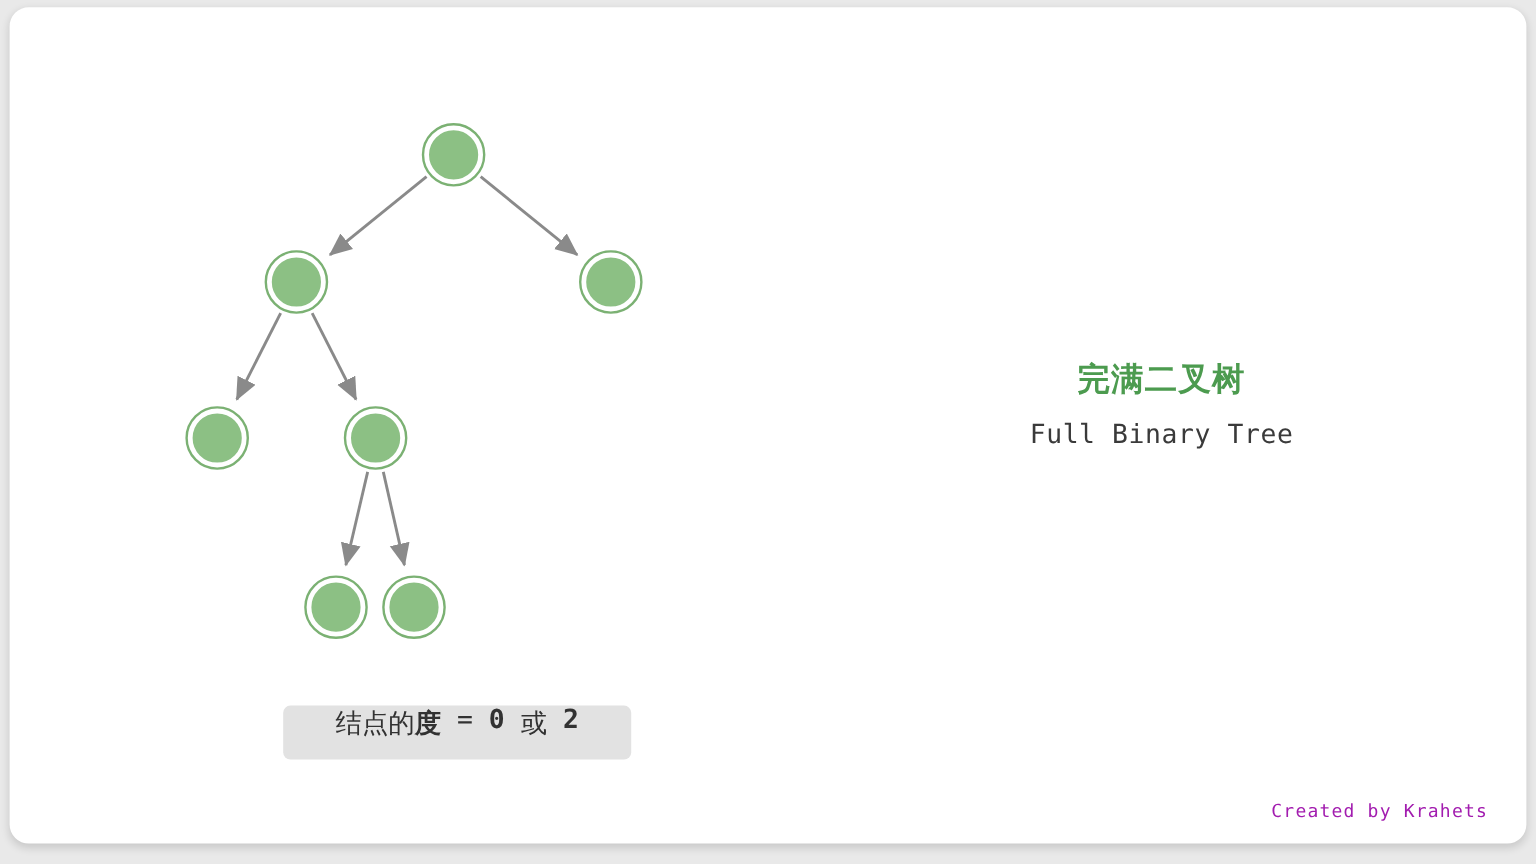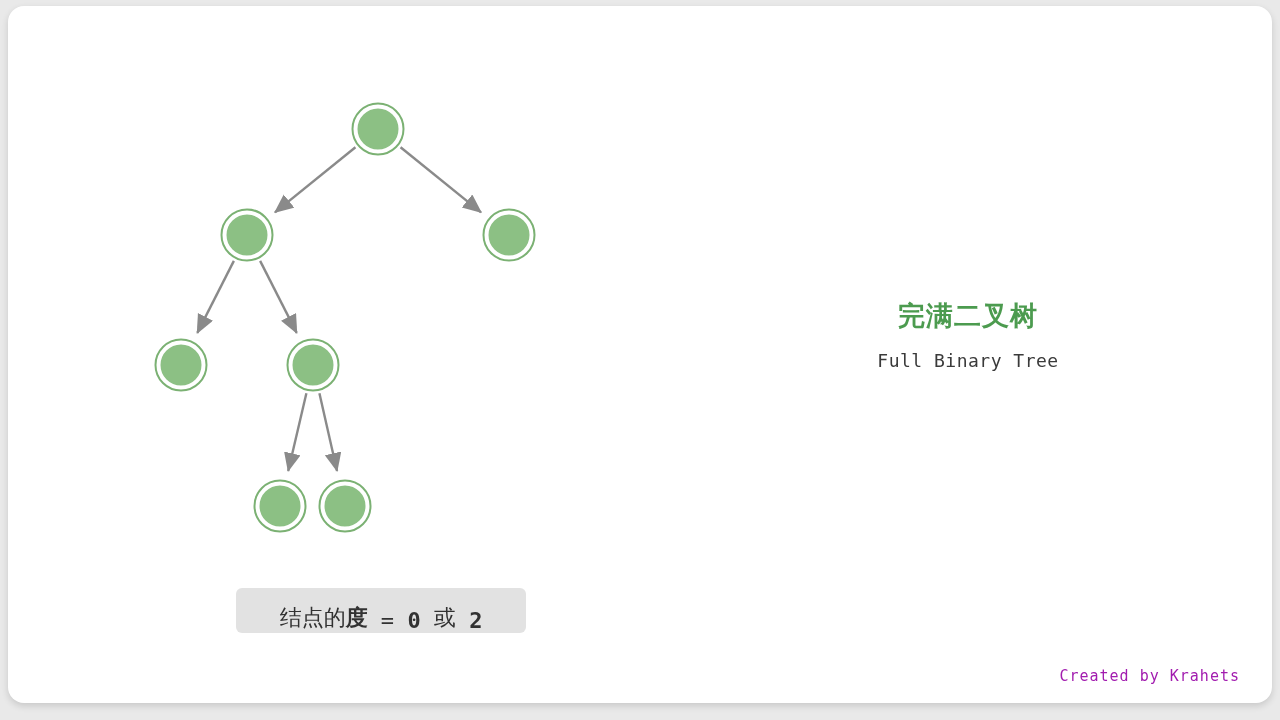--- a/index.html
+++ b/index.html
@@ -42,35 +42,35 @@
     text-align: center;
   }
   .title-zh {
     font-size: 27px;
     font-weight: 700;
     color: #4c9b4f;
     letter-spacing: 1px;
     margin-bottom: 16px;
   }
   .title-en {
-    font-size: 18px;
+    font-size: 22px;
     color: #3a3a3a;
     font-family: "DejaVu Sans Mono", "Liberation Mono", monospace;
     letter-spacing: 0.5px;
   }
   .caption {
     position: absolute;
     left: 236px;
     top: 588px;
     width: 290px;
     height: 45px;
     background: #e2e2e2;
     border-radius: 6px;
     display: flex;
-    align-items: flex-end;
+    align-items: flex-start;
     justify-content: center;
     font-size: 22px;
     color: #323232;
     font-family: "DejaVu Sans Mono", "Liberation Mono", monospace;
     white-space: pre;
   }
   .caption .b {
     font-weight: 700;
   }
   .watermark {

